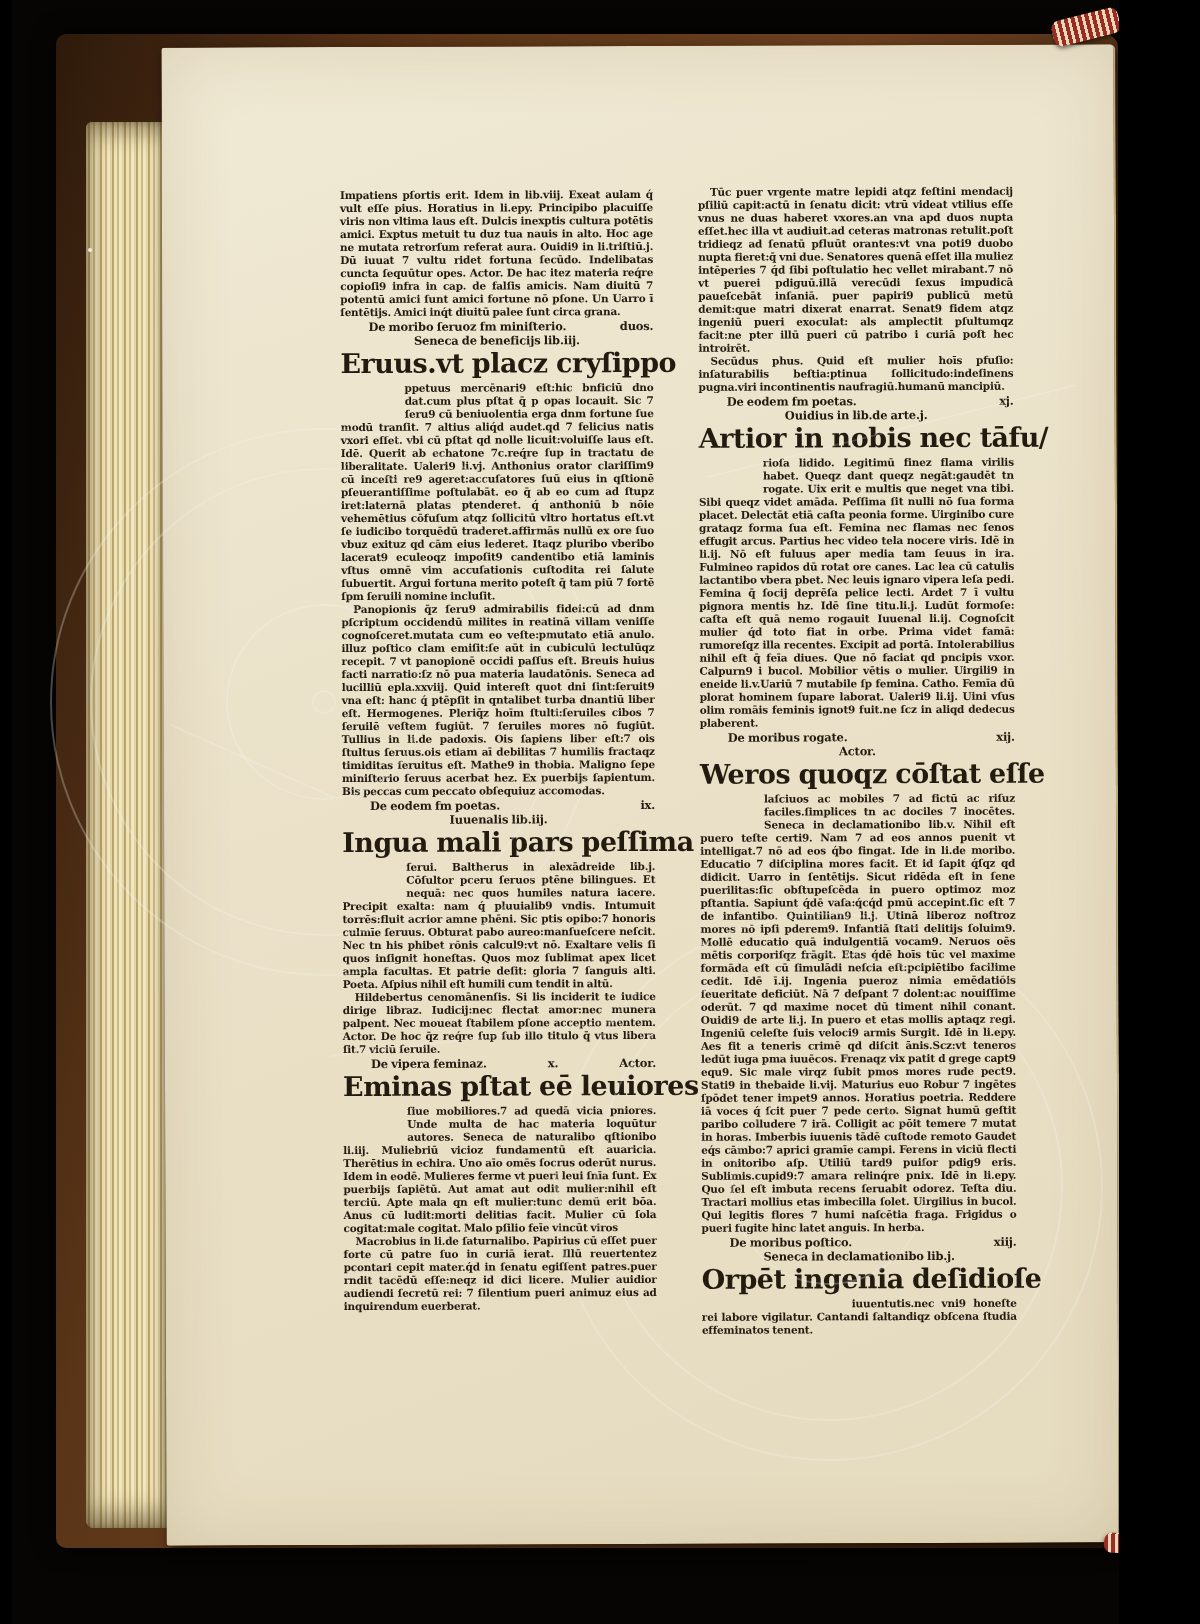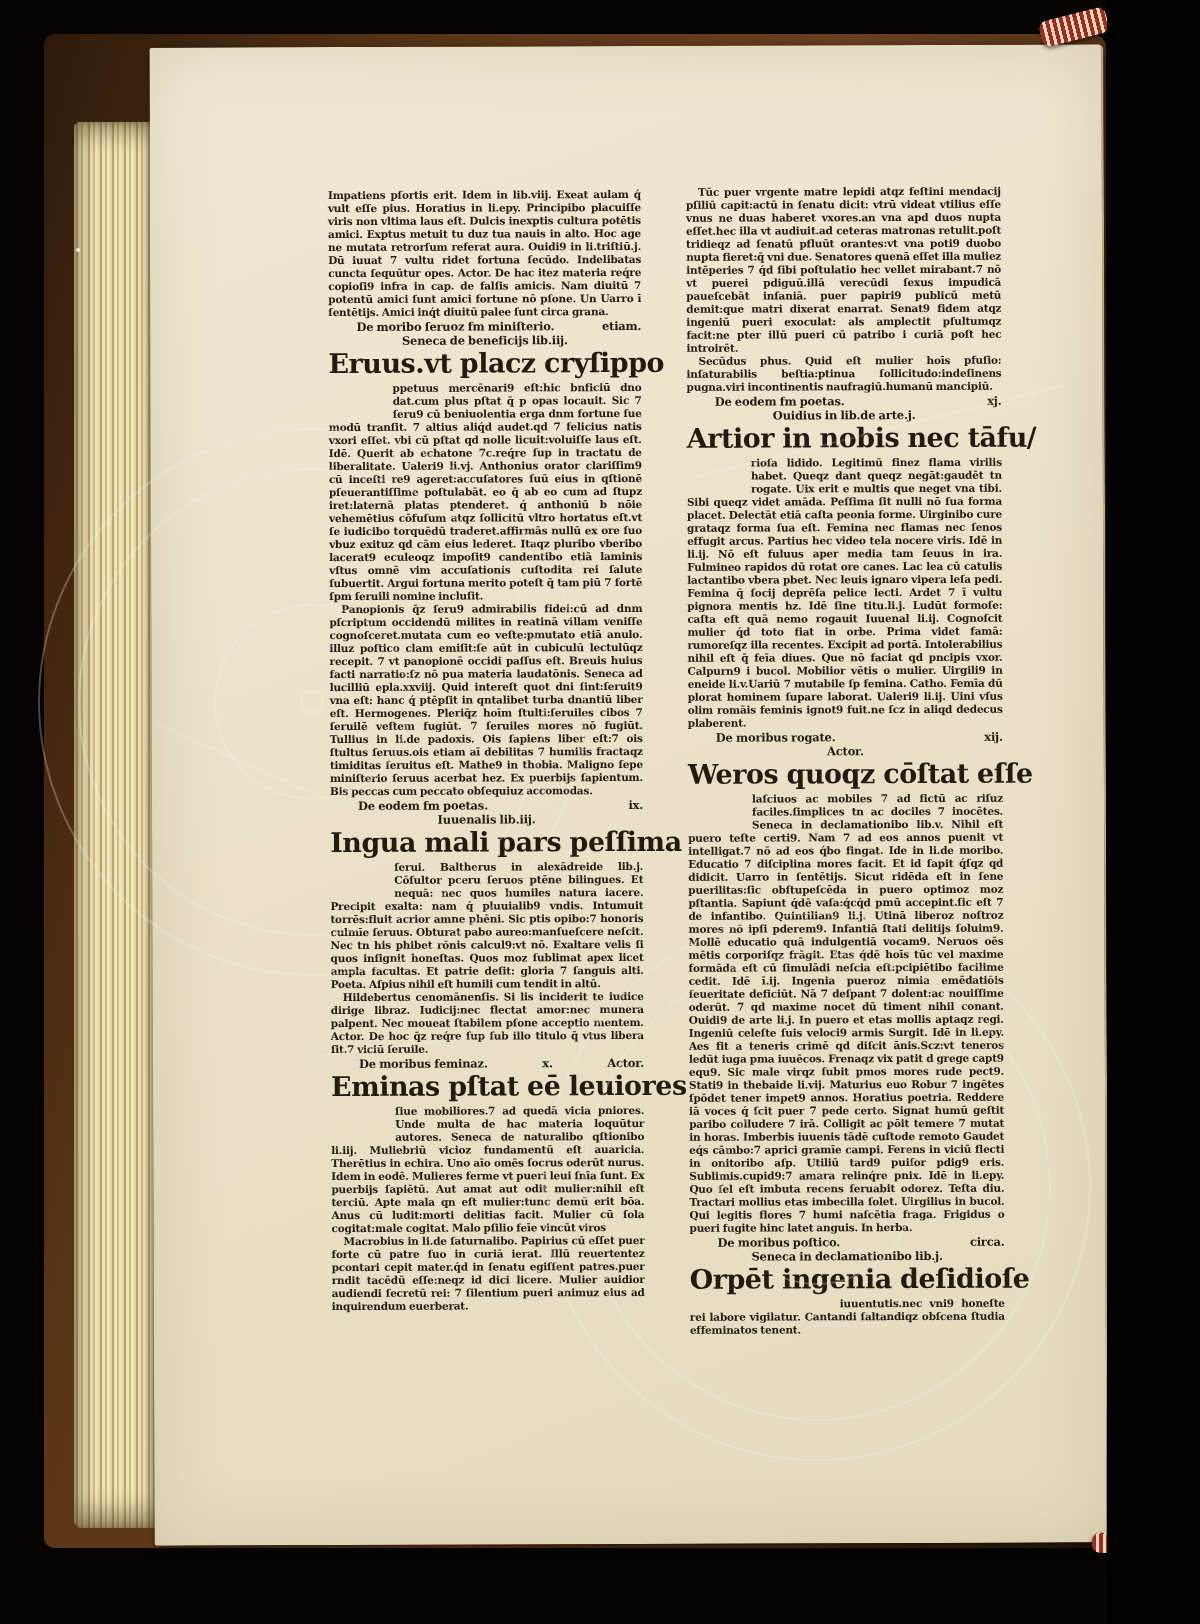--- a/index.html
+++ b/index.html
@@ -1,17 +1,17 @@
 <!DOCTYPE html>
 <html style="--background: #070503; --cover-color: #5a3517; --page-color: #eae1c8; --ink-color: #241b10; --endband-red: #9b2c23; --endband-cream: #e7d9b8; --watermark-color: rgba(244,243,238,0.28);"><head>
 <meta charset="utf-8">
 <style>
   html,body{margin:0;padding:0;background:#000;}
   .stage{position:relative;width:1107px;height:1624px;background:var(--background,#070503);overflow:hidden;
-         font-family:"DejaVu Serif",serif;}
+         font-family:"DejaVu Serif",serif;margin-left:12px;}
   
   .cover{position:absolute;left:44px;top:34px;width:1062px;height:1514px;border-radius:10px 14px 12px 10px;
          background:linear-gradient(105deg,#2e1a0b 0%,#5a3517 26%,#6b4020 55%,#4a2c12 82%,#2a180a 100%);
          box-shadow:0 0 22px rgba(0,0,0,.8);}
   
   .edges{position:absolute;left:74px;top:122px;width:86px;height:1406px;border-radius:6px 0 0 8px;
          background:repeating-linear-gradient(90deg,#e3d4a2 0 2px,#b7a470 2px 4px,#efe2b5 4px 7px,#cdbb87 7px 9px,#f0e6bf 9px 12px);
          box-shadow:inset 0 12px 20px rgba(60,40,10,.4),inset 0 -16px 22px rgba(60,40,10,.45),inset -4px 0 6px rgba(60,40,10,.35);}
   
   .page{position:absolute;left:152px;top:46px;width:952px;height:1498px;transform:rotate(-0.2deg);
@@ -60,37 +60,37 @@
   <div class="edges"></div>
   <div class="speck" style="left:76px;top:248px;"></div>
 
   <div class="page">
 
     <div class="col col-left">
       <p class="para">Impatiens pſortis erit. Idem in lib.viij. Exeat aulam q́ vult eſſe pius. Horatius in li.epy. Principibo placuiſſe viris non vltima laus eſt. Dulcis inexptis cultura potētis amici. Exptus metuit tu duz tua nauis in alto. Hoc age ne mutata retrorſum referat aura. Ouidi9 in li.triſtiū.j. Dū iuuat 7 vultu ridet fortuna ſecūdo. Indelibatas cuncta ſequūtur opes. Actor. De hac itez materia req́re copioſi9 infra in cap. de falſis amicis. Nam diuitū 7 potentū amici ſunt amici fortune nō pſone. Un Uarro ī ſentētijs. Amici inq́t diuitū palee ſunt circa grana.</p>
       <div class="section">
         <span class="s-label">De moribo ſeruoz fm miniſterio.</span>
         <span class="s-mid"></span>
-        <span class="s-num">etiam.</span>
+        <span class="s-num">duos.</span>
       </div>
       <p class="attr">Seneca de beneficijs lib.iij.</p>
       <div class="heading">Eruus.vt placz cryſippo</div>
       <p class="para"><span class="spc"></span><span>ppetuus mercēnari9 eſt:hic bnficiū dno dat.cum plus pſtat q̄ p opas locauit. Sic 7 ſeru9 cū beniuolentia erga dnm fortune ſue modū tranſit. 7 altius aliq́d audet.qd 7 felicius natis vxori eſſet. vbi cū pſtat qd nolle licuit:voluiſſe laus eſt. Idē. Querit ab echatone 7c.req́re ſup in tractatu de liberalitate. Ualeri9 li.vj. Anthonius orator clariſſim9 cū inceſti re9 ageret:accuſatores ſuū eius in qſtionē pſeuerantiſſime poſtulabāt. eo q̄ ab eo cum ad ſtupz iret:laternā platas ptenderet. q́ anthoniū b nōie vehemētius cōfuſum atqz ſollicitū vltro hortatus eſt.vt ſe iudicibo torquēdū traderet.affirmās nullū ex ore ſuo vbuz exituz qd cām eius lederet. Itaqz pluribo vberibo lacerat9 eculeoqz impoſit9 candentibo etiā laminis vſtus omnē vim accuſationis cuſtodita rei ſalute ſubuertit. Argui fortuna merito poteſt q̄ tam piū 7 fortē ſpm ſeruili nomine incluſit.</span></p>
       <p class="para p-indent">Panopionis q̄z ſeru9 admirabilis fidei:cū ad dnm pſcriptum occidendū milites in reatinā villam veniſſe cognoſceret.mutata cum eo veſte:pmutato etiā anulo. illuz poſtico clam emiſit:ſe aūt in cubiculū lectulūqz recepit. 7 vt panopionē occidi paſſus eſt. Breuis huius facti narratio:ſz nō pua materia laudatōnis. Seneca ad lucilliū epla.xxviij. Quid intereſt quot dni ſint:ſeruit9 vna eſt: hanc q́ ptēpſit in qntalibet turba dnantiū liber eſt. Hermogenes. Pleriq̄z hoīm ſtulti:ſeruiles cibos 7 ſeruilē veſtem fugiūt. 7 ſeruiles mores nō fugiūt. Tullius in li.de padoxis. Ois ſapiens liber eſt:7 ois ſtultus ſeruus.ois etiam aī debilitas 7 humilis fractaqz timiditas ſeruitus eſt. Mathe9 in thobia. Maligno ſepe miniſterio ſeruus acerbat hez. Ex puerbijs ſapientum. Bis peccas cum peccato obſequiuz accomodas.</p>
       <div class="section">
         <span class="s-label">De eodem fm poetas.</span>
         <span class="s-mid"></span>
         <span class="s-num">ix.</span>
       </div>
       <p class="attr">Iuuenalis lib.iij.</p>
       <div class="heading">Ingua mali pars peſſima</div>
       <p class="para"><span class="spc"></span><span>ſerui. Baltherus in alexādreide lib.j. Cōſultor pceru ſeruos ptēne bilingues. Et nequā: nec quos humiles natura iacere. Precipit exalta: nam q́ pluuialib9 vndis. Intumuit torrēs:fluit acrior amne phēni. Sic ptis opibo:7 honoris culmīe ſeruus. Obturat pabo aureo:manſueſcere neſcit. Nec tn his phibet rōnis calcul9:vt nō. Exaltare velis ſi quos inſignit honeſtas. Quos moz ſublimat apex licet ampla facultas. Et patrie deſit: gloria 7 ſanguis alti. Poeta. Aſpius nihil eſt humili cum tendit in altū.</span></p>
       <p class="para p-indent">Hildebertus cenomānenſis. Si lis inciderit te iudice dirige libraz. Iudicij:nec flectat amor:nec munera palpent. Nec moueat ſtabilem pſone acceptio mentem. Actor. De hoc q̄z req́re ſup ſub illo titulo q̄ vtus libera ſit.7 viciū ſeruile.</p>
       <div class="section">
-        <span class="s-label">De moribus feminaz.</span>
+        <span class="s-label">De vipera feminaz.</span>
         <span class="s-mid">x.</span>
         <span class="s-num">Actor.</span>
       </div>
       <div class="heading">Eminas pſtat eē leuiores</div>
       <p class="para"><span class="spc"></span><span>ſiue mobiliores.7 ad quedā vicia pniores. Unde multa de hac materia loquūtur autores. Seneca de naturalibo qſtionibo li.iij. Muliebriū vicioz fundamentū eſt auaricia. Therētius in echira. Uno aīo omēs ſocrus oderūt nurus. Idem in eodē. Mulieres ferme vt pueri leui ſnīa ſunt. Ex puerbijs ſapiētū. Aut amat aut odit mulier:nihil eſt terciū. Apte mala qn eſt mulier:tunc demū erit bōa. Anus cū ludit:morti delitias facit. Mulier cū ſola cogitat:male cogitat. Malo pſilio feīe vincūt viros</span></p>
       <p class="para p-indent">Macrobius in li.de ſaturnalibo. Papirius cū eſſet puer forte cū patre ſuo in curiā ierat. Illū reuertentez pcontari cepit mater.q́d in ſenatu egiſſent patres.puer rndit tacēdū eſſe:neqz id dici licere. Mulier auidior audiendi ſecretū rei: 7 ſilentium pueri animuz eius ad inquirendum euerberat.</p>
     </div>
 
     <div class="col col-right">
       <p class="para p-indent">Tūc puer vrgente matre lepidi atqz feſtini mendacij pſiliū capit:actū in ſenatu dicit: vtrū videat vtilius eſſe vnus ne duas haberet vxores.an vna apd duos nupta eſſet.hec illa vt audiuit.ad ceteras matronas retulit.poſt tridieqz ad ſenatū pfluūt orantes:vt vna poti9 duobo nupta fieret:q̄ vni due. Senatores quenā eſſet illa muliez intēperies 7 q́d ſibi poſtulatio hec vellet mirabant.7 nō vt puerei pdiguū.illā verecūdi ſexus impudicā paueſcebāt inſaniā. puer papiri9 publicū metū demit:que matri dixerat enarrat. Senat9 fidem atqz ingeniū pueri exoculat: als amplectit pſultumqz facit:ne pter illū pueri cū patribo i curiā poſt hec introirēt.</p>
@@ -107,21 +107,21 @@
         <span class="s-label">De moribus rogate.</span>
         <span class="s-mid"></span>
         <span class="s-num">xij.</span>
       </div>
       <p class="attr">Actor.</p>
       <div class="heading">Weros quoqz cōſtat eſſe</div>
       <p class="para"><span class="spc"></span><span>laſciuos ac mobiles 7 ad fictū ac riſuz faciles.ſimplices tn ac dociles 7 inocētes. Seneca in declamationibo lib.v. Nihil eſt puero teſte certi9. Nam 7 ad eos annos puenit vt intelligat.7 nō ad eos q́bo fingat. Ide in li.de moribo. Educatio 7 diſciplina mores facit. Et id ſapit q́ſqz qd didicit. Uarro in ſentētijs. Sicut ridēda eſt in ſene puerilitas:ſic obſtupeſcēda in puero optimoz moz pſtantia. Sapiunt q́dē vaſa:q́cq́d pmū accepint.ſic eſt 7 de infantibo. Quintilian9 li.j. Utinā liberoz noſtroz mores nō ipſi pderem9. Infantiā ſtati delitijs ſoluim9. Mollē educatio quā indulgentiā vocam9. Neruos oēs mētis corporiſqz frāgit. Etas q́dē hoīs tūc vel maxime formāda eſt cū ſimulādi neſcia eſt:pcipiētibo facilime cedit. Idē ī.ij. Ingenia pueroz nimia emēdatiōis ſeueritate deficiūt. Nā 7 deſpant 7 dolent:ac nouiſſime oderūt. 7 qd maxime nocet dū timent nihil conant. Ouidi9 de arte li.j. In puero et etas mollis aptaqz regi. Ingeniū celeſte ſuis veloci9 armis Surgit. Idē in li.epy. Aes fit a teneris crimē qd diſcit ānis.Scz:vt teneros ledūt iuga pma iuuēcos. Frenaqz vix patit d grege capt9 equ9. Sic male virqz ſubit pmos mores rude pect9. Stati9 in thebaide li.vij. Maturius euo Robur 7 ingētes ſpōdet tener impet9 annos. Horatius poetria. Reddere iā voces q́ ſcit puer 7 pede certo. Signat humū geſtit paribo colludere 7 irā. Colligit ac pōit temere 7 mutat in horas. Imberbis iuuenis tādē cuſtode remoto Gaudet eq́s cāmbo:7 aprici gramīe campi. Ferens in viciū flecti in onitoribo aſp. Utiliū tard9 puiſor pdig9 eris. Sublimis.cupid9:7 amara relinq́re pnix. Idē in li.epy. Quo ſel eſt imbuta recens ſeruabit odorez. Teſta diu. Tractari mollius etas imbecilla ſolet. Uirgilius in bucol. Qui legitis flores 7 humi naſcētia fraga. Frigidus o pueri fugite hinc latet anguis. In herba.</span></p>
       <div class="section">
         <span class="s-label">De moribus poſtico.</span>
         <span class="s-mid"></span>
-        <span class="s-num">circa.</span>
+        <span class="s-num">xiij.</span>
       </div>
       <p class="attr">Seneca in declamationibo lib.j.</p>
       <div class="heading">Orpēt ingenia deſidioſe</div>
       <p class="para"><span class="spc-wide"></span><span>iuuentutis.nec vni9 honeſte rei labore vigilatur. Cantandi ſaltandiqz obſcena ſtudia effeminatos tenent.</span></p>
     </div>
   </div>
 
   <div class="facing"></div>
   <div class="gutter-stain"></div>
   <div class="corner-stain"></div>

